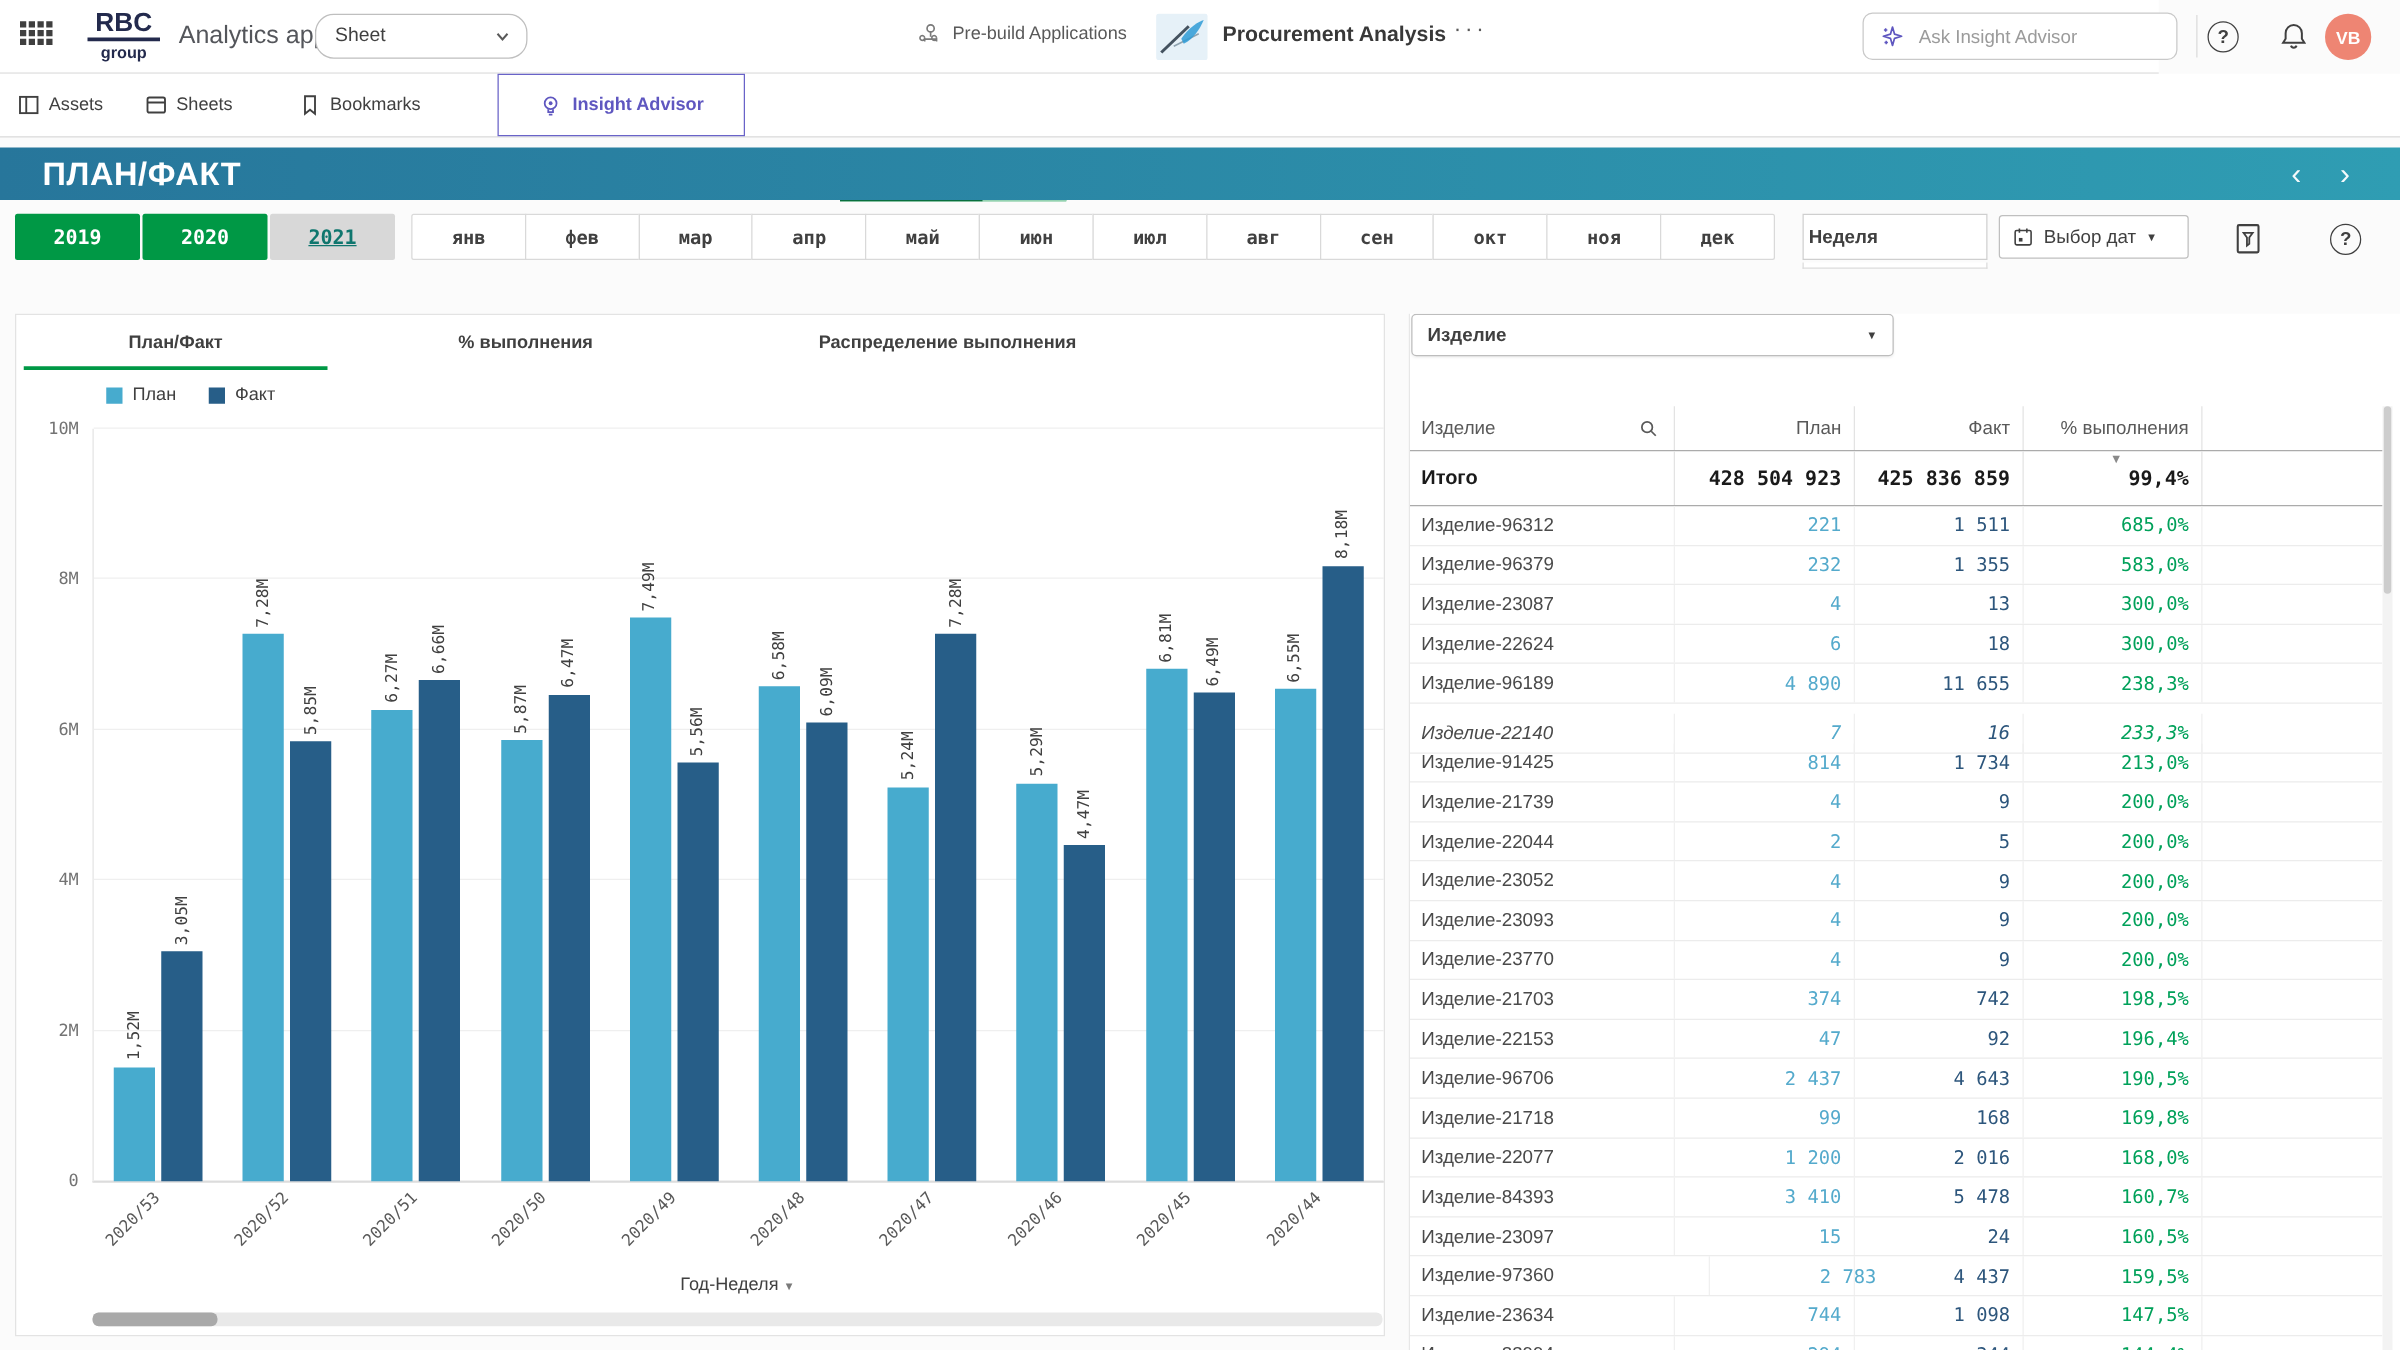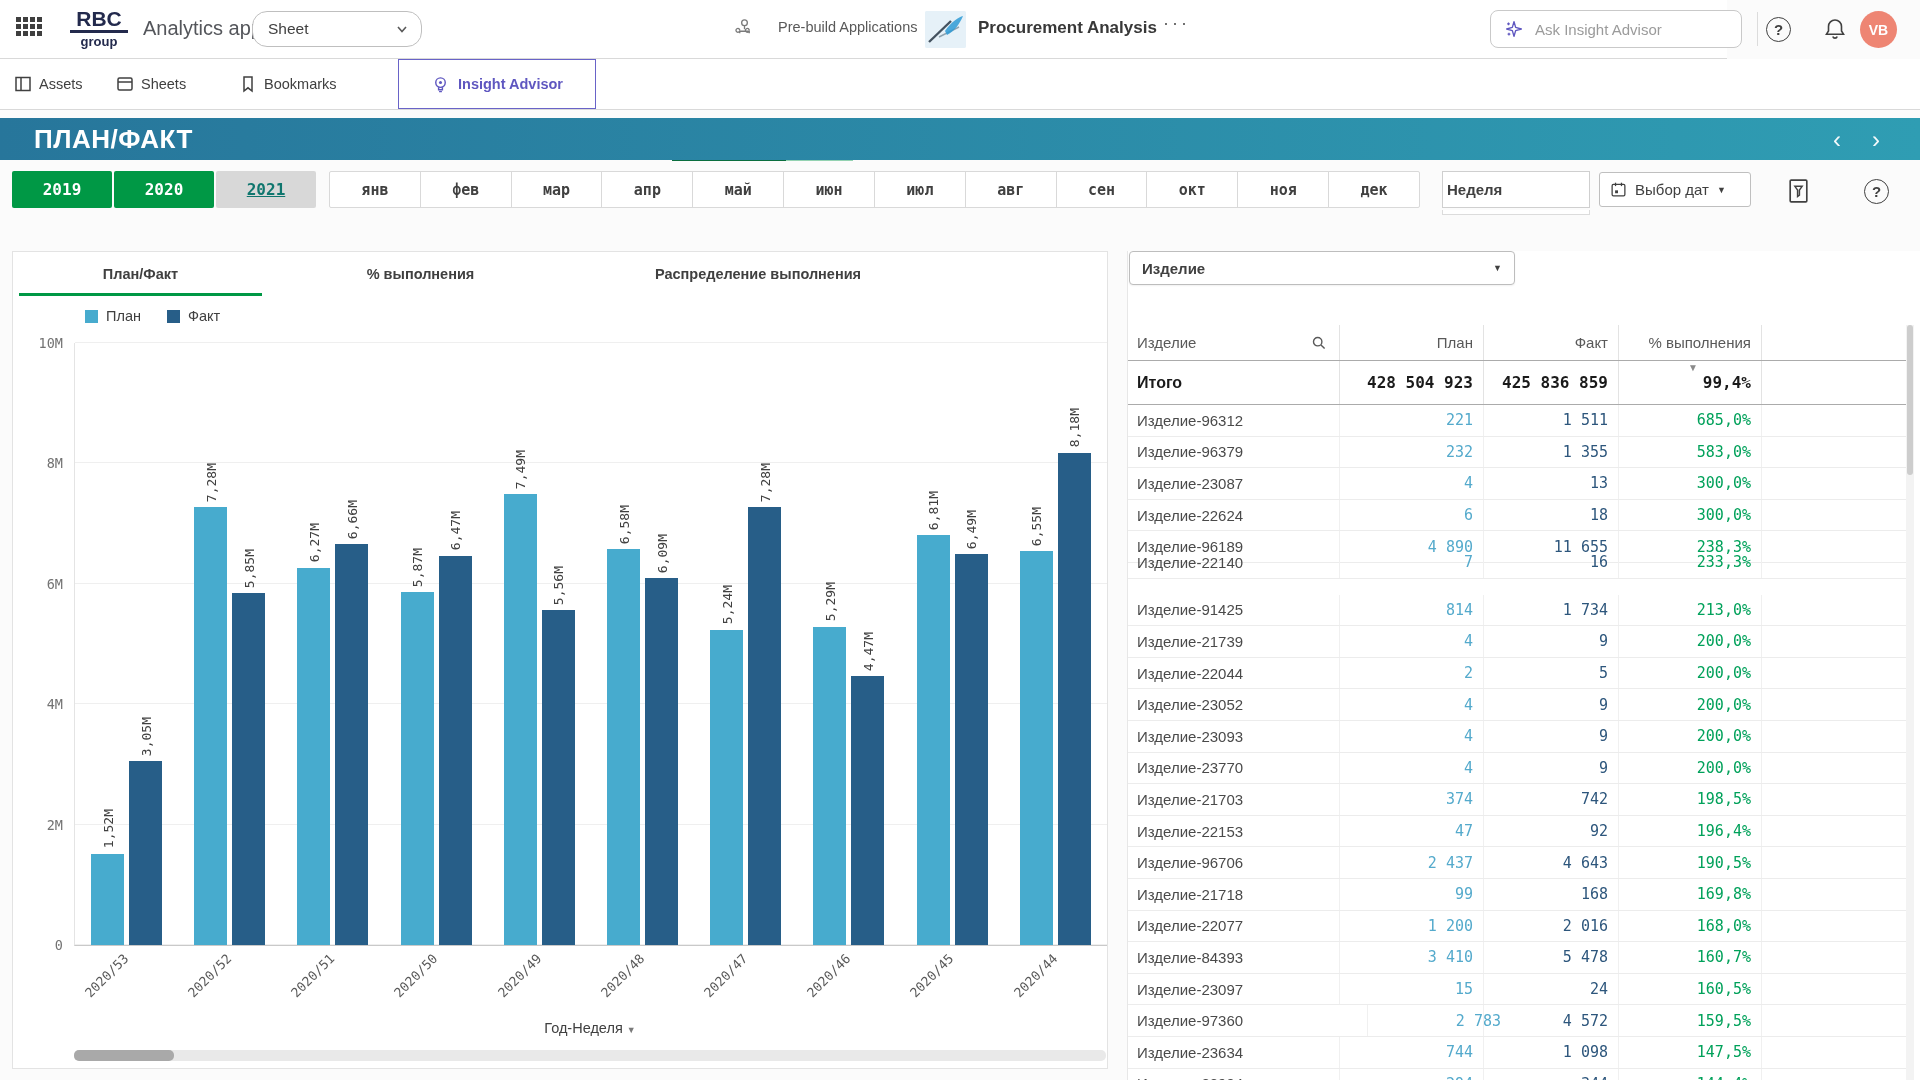--- a/index.html
+++ b/index.html
@@ -11,21 +11,21 @@
   
   .topbar{position:absolute;left:0;top:0;width:1727px;height:59px;background:#fff;border-bottom:1px solid #d9d9d9;box-sizing:border-box;}
   .launcher{position:absolute;left:16px;top:17px;width:26px;height:22px;display:grid;grid-template-columns:repeat(4,5px);grid-template-rows:repeat(3,5px);gap:2px;cursor:pointer;}
   .launcher i{background:#3f3f3f;}
   .rbc-logo{position:absolute;left:70px;top:8px;width:58px;text-align:center;color:#232a4d;line-height:1;}
   .rbc-logo .l1{font-size:21px;font-weight:900;letter-spacing:0;border-bottom:3px solid #232a4d;padding-bottom:1px;}
   .rbc-logo .l2{font-size:13px;font-weight:800;margin-top:2px;}
   .app-title{position:absolute;left:143px;top:17px;font-size:20px;color:#54565b;}
   .sheet-select{position:absolute;left:252px;top:11px;width:170px;height:36px;border:1px solid #bfbfbf;border-radius:15px;background:#fff;box-sizing:border-box;display:flex;align-items:center;justify-content:space-between;padding:0 12px 0 15px;cursor:pointer;}
   .sheet-select .lbl{font-size:15.5px;color:#404040;}
-  .prebuild{position:absolute;left:735px;top:17px;display:flex;align-items:center;gap:24px;color:#595959;font-size:14.5px;cursor:pointer;}
+  .prebuild{position:absolute;left:735px;top:17px;display:flex;align-items:center;gap:8px;color:#595959;font-size:14.5px;cursor:pointer;}
   .app-thumb{position:absolute;left:925px;top:11px;width:41px;height:37px;background:#e9f2f8;overflow:hidden;border-radius:2px;}
   .app-name{position:absolute;left:978px;top:18px;font-size:17px;font-weight:700;color:#383838;}
   .more-dots{position:absolute;left:1163px;top:13px;font-size:18px;letter-spacing:3px;color:#595959;cursor:pointer;}
   .ask-box{position:absolute;left:1490px;top:10px;width:252px;height:38px;border:1px solid #c9c9c9;border-radius:8px;background:#fff;box-sizing:border-box;display:flex;align-items:center;gap:10px;padding:0 12px;}
   .ask-box .ph{font-size:15px;color:#9b9b9b;}
   .top-sep{position:absolute;left:1757px;top:12px;width:1px;height:34px;background:#dcdcdc;}
   .circle-icon{position:absolute;top:17px;width:25px;height:25px;border:1.6px solid #404040;border-radius:50%;box-sizing:border-box;display:flex;align-items:center;justify-content:center;font-size:15px;font-weight:700;color:#404040;cursor:pointer;}
   .bell{position:absolute;left:1822px;top:16px;cursor:pointer;}
   .avatar{position:absolute;left:1860px;top:11px;width:37px;height:37px;border-radius:50%;background:#ee8573;color:#fff;font-size:14px;font-weight:700;display:flex;align-items:center;justify-content:center;cursor:pointer;}
 
@@ -502,21 +502,21 @@
         <div class="tc num pct-c cline" style="left: 490px; width: 143px; padding-right: 10px;">300,0%</div>
         <div class="tc cline" style="left: 633px; width: 145px;"></div>
       </div>
       <div class="t-row" style="top: 126.4px;">
         <div class="tc name-c" style="left: 0px; width: 211px; padding-left: 9px;">Изделие-96189</div>
         <div class="tc num plan-c cline" style="left: 211px; width: 144px; padding-right: 10px;">4 890</div>
         <div class="tc num fact-c cline" style="left: 355px; width: 135px; padding-right: 10px;">11 655</div>
         <div class="tc num pct-c cline" style="left: 490px; width: 143px; padding-right: 10px;">238,3%</div>
         <div class="tc cline" style="left: 633px; width: 145px;"></div>
       </div>
-      <div class="t-row" style="top: 142px;">
+      <div class="t-row" style="top: 166px; font-style: italic;">
         <div class="tc name-c" style="left: 0px; width: 211px; padding-left: 9px;">Изделие-22140</div>
         <div class="tc num plan-c cline" style="left: 211px; width: 144px; padding-right: 10px;">7</div>
         <div class="tc num fact-c cline" style="left: 355px; width: 135px; padding-right: 10px;">16</div>
         <div class="tc num pct-c cline" style="left: 490px; width: 143px; padding-right: 10px;">233,3%</div>
         <div class="tc cline" style="left: 633px; width: 145px;"></div>
       </div>
       <div class="t-row" style="top: 189.6px;">
         <div class="tc name-c" style="left: 0px; width: 211px; padding-left: 9px;">Изделие-91425</div>
         <div class="tc num plan-c cline" style="left: 211px; width: 144px; padding-right: 10px;">814</div>
         <div class="tc num fact-c cline" style="left: 355px; width: 135px; padding-right: 10px;">1 734</div>
@@ -603,21 +603,21 @@
       <div class="t-row" style="top: 568.8px;">
         <div class="tc name-c" style="left: 0px; width: 211px; padding-left: 9px;">Изделие-23097</div>
         <div class="tc num plan-c cline" style="left: 211px; width: 144px; padding-right: 10px;">15</div>
         <div class="tc num fact-c cline" style="left: 355px; width: 135px; padding-right: 10px;">24</div>
         <div class="tc num pct-c cline" style="left: 490px; width: 143px; padding-right: 10px;">160,5%</div>
         <div class="tc cline" style="left: 633px; width: 145px;"></div>
       </div>
       <div class="t-row" style="top: 600.4px;">
         <div class="tc name-c" style="left: 0px; width: 211px; padding-left: 9px;">Изделие-97360</div>
         <div class="tc num plan-c cline" style="left: 211px; width: 144px; padding-right: 10px; margin-left: 28px;">2 783</div>
-        <div class="tc num fact-c cline" style="left: 355px; width: 135px; padding-right: 10px;">4 572</div>
+        <div class="tc num fact-c cline" style="left: 355px; width: 135px; padding-right: 10px;">4 437</div>
         <div class="tc num pct-c cline" style="left: 490px; width: 143px; padding-right: 10px;">159,5%</div>
         <div class="tc cline" style="left: 633px; width: 145px;"></div>
       </div>
       <div class="t-row" style="top: 632px;">
         <div class="tc name-c" style="left: 0px; width: 211px; padding-left: 9px;">Изделие-23634</div>
         <div class="tc num plan-c cline" style="left: 211px; width: 144px; padding-right: 10px;">744</div>
         <div class="tc num fact-c cline" style="left: 355px; width: 135px; padding-right: 10px;">1 098</div>
         <div class="tc num pct-c cline" style="left: 490px; width: 143px; padding-right: 10px;">147,5%</div>
         <div class="tc cline" style="left: 633px; width: 145px;"></div>
       </div>

